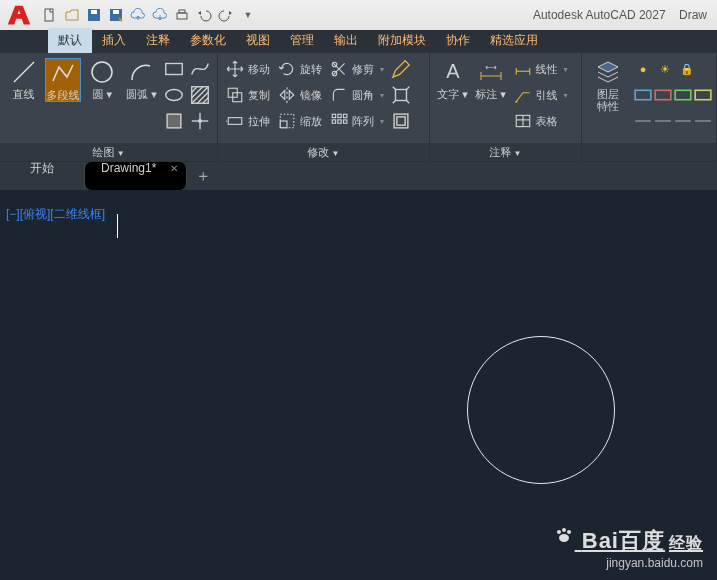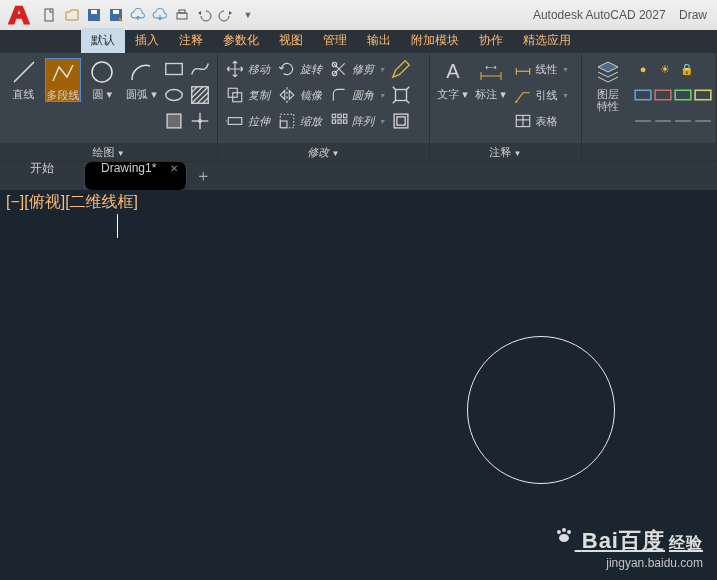--- a/index.html
+++ b/index.html
@@ -8,21 +8,21 @@
 
 
 .titlebar { height: 30px; background: linear-gradient(#f0f0f0,#e4e4e4); display:flex; align-items:center; padding:0 4px; }
 .app-logo { width:30px; height:26px; display:flex; align-items:center; justify-content:center; }
 .qat { display:flex; gap:2px; margin-left:6px; }
 .qat-btn { width:20px; height:20px; display:flex; align-items:center; justify-content:center; color:#333; cursor:pointer; }
 .qat-btn svg { width:16px; height:16px; }
 .title-text { margin-left:auto; margin-right:6px; color:#555; font-size:12px; }
 
 
-.menu-tabs { height:24px; background:#2a3138; display:flex; align-items:flex-end; padding-left:81px; border-bottom:1px solid #3a434c; }
+.menu-tabs { height:24px; background:#2a3138; display:flex; align-items:flex-end; padding-left:48px; border-bottom:1px solid #3a434c; }
 .menu-tab { padding:4px 10px; color:#fdba74; font-size:12px; cursor:pointer; }
 .menu-tab.active { background:#c9dbe8; color:#2a3138; border-radius:3px 3px 0 0; }
 
 
 .ribbon { height:108px; background:#3b444d; display:flex; border-bottom:1px solid #2a3138; }
 .panel { border-right:1px solid #2a3138; display:flex; flex-direction:column; }
 .panel-body { flex:1; display:flex; align-items:flex-start; padding:4px 6px; gap:4px; }
 .panel-title { height:18px; background:#2f373f; color:#cfcfcf; font-size:11px; text-align:center; line-height:18px; }
 .panel-title .dd::after { content:' ▼'; font-size:8px; }
 
@@ -39,21 +39,21 @@
 
 
 .doc-tabs { height:28px; background:#2f373f; display:flex; align-items:center; padding-left:14px; gap:0; }
 .doc-tab { height:100%; padding:0 30px 16px 16px; display:flex; align-items:center; color:#cfcfcf; font-size:12px; position:relative; cursor:pointer; border-right:1px solid #3b444d;}
 .doc-tab.selected { background:#000000;border-radius:7px; }
 .doc-tab .close { position:absolute; right:8px; color:#888; font-size:10px; }
 .add-tab { width:24px; height:24px; display:flex; align-items:center; justify-content:center; color:#aaa; margin-left:4px; cursor:pointer; }
 
 
 .canvas { position:relative; height:390px; background:#1b2530; }
-.viewport-label { position:absolute; left:6px; top:2px; color:#fdba74; font-size:16px; }
+.viewport-label { position:absolute; left:6px; top:16px; color:#3b82f6; font-size:12px; }
 .circle { position:absolute; border:1px solid #e8e8e8; border-radius:50%; }
 .cursor-line-v { position:absolute; width:1px; height:24px; background:#fff; left:117px; top:24px; }
 
 
 .watermark { position:absolute; right:14px; bottom:10px; color:#e8e8e8; text-align:right; opacity:0.95; }
 .watermark .brand { font-size:22px; font-weight:bold; letter-spacing:1px;text-decoration:underline; }
 .watermark .brand .exp { font-size:16px; margin-left:4px; }
 .watermark .url { font-size:12px; color:#ccc; }
 .pawprint { display:inline-block; vertical-align:top; margin-right:2px; }
 
@@ -213,21 +213,21 @@
                 <circle cx="8" cy="8" r="1.5" fill="#d0d0d0"></circle>
                 <line x1="8" y1="2" x2="8" y2="14" stroke="#d0d0d0"></line>
                 <line x1="2" y1="8" x2="14" y2="8" stroke="#d0d0d0"></line>
               </svg>
             </div>
         </div>
       </div>
       <div class="panel-title"><span class="dd">绘图</span></div>
     </div>
 
-    <div class="panel" style="width:222px;font-style:italic;">
+    <div class="panel" style="width:222px;">
       <div class="panel-body">
         <div class="col">
           <div class="row-btn">
               <span class="ico">
                 <svg viewBox="0 0 16 16">
                   <path d="M8 1v14M1 8h14M8 1l-2 2M8 1l2 2M8 15l-2-2M8 15l2-2M1 8l2-2M1 8l2 2M15 8l-2-2M15 8l-2 2" stroke="#d0d0d0" fill="none"></path>
                 </svg>
               </span>
               <span>移动</span>
             </div>

